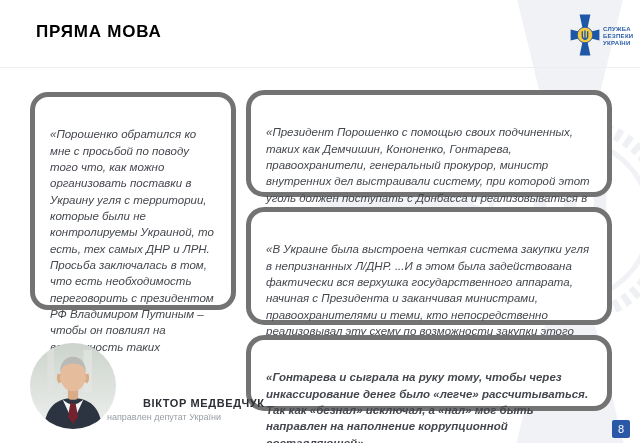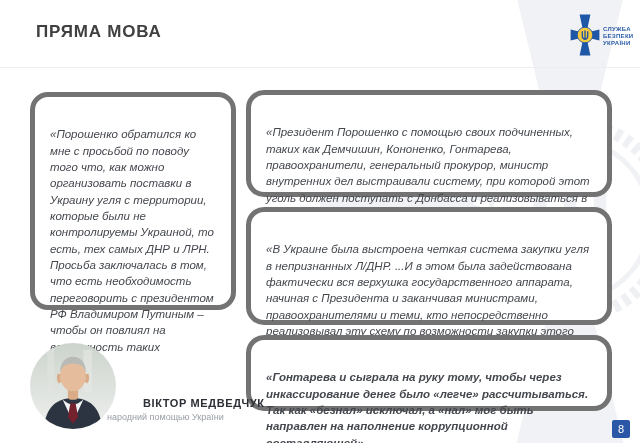--- a/index.html
+++ b/index.html
@@ -4,21 +4,21 @@
 <style>
   * { margin:0; padding:0; box-sizing:border-box; }
   html,body { background:#ffffff; }
   .page {
     position:relative; width:640px; height:443px; overflow:hidden;
     background:#ffffff; font-family:"Liberation Sans", sans-serif;
   }
   
   .header-divider { position:absolute; left:0; top:67px; width:640px; height:1px; background:#eceef2; }
   .title-accent { position:absolute; left:36px; top:22px; font-size:17px; font-weight:bold;
-    letter-spacing:0.8px; color:#404040; }
+    letter-spacing:0.8px; color:#000000; }
   .title-name { position:absolute; left:36px; top:43px; font-size:15px; font-weight:400;
     letter-spacing:1.2px; color:#3e434a; }
   
   .logo { position:absolute; left:570px; top:14px; width:64px; height:44px; }
   .logo .emblem { position:absolute; left:0; top:0; }
   .logo-text { position:absolute; left:33px; top:12px; font-size:6px; font-weight:bold;
     color:#2a5ba9; letter-spacing:0.3px; line-height:7px; }
   
   .watermark { position:absolute; left:320px; top:-30px; width:500px; height:500px; opacity:0.55; pointer-events:none; }
   
@@ -117,18 +117,18 @@
       <path d="M38,66 L50,92 L62,66 L56,70 L50,72 L44,70 Z" fill="#f2f3f4"></path>
       <path d="M47,70 h6 l3,16 -6,8 -6,-8 Z" fill="#73222e"></path>
       <rect x="44" y="52" width="12" height="14" rx="4" fill="#d9ab87"></rect>
       <ellipse cx="50" cy="38" rx="15" ry="18" fill="#e6bd9c"></ellipse>
       <path d="M35,34 C35,22 42,16 50,16 C58,16 65,22 65,34 C62,26 58,24 50,24 C42,24 38,26 35,34 Z" fill="#b9bab6"></path>
       <path d="M34,36 q-2,6 1,10 M66,36 q2,6 -1,10" stroke="#d9ab87" stroke-width="4" fill="none"></path>
     </svg>
   </div>
   <div class="speaker-meta">
     <div class="speaker-name">ВІКТОР МЕДВЕДЧУК</div>
-    <div class="speaker-role">народний помощью України</div>
+    <div class="speaker-role">направлен депутат України</div>
   </div>
 
   <div class="page-badge">8</div>
 
 </div>
 
 </body></html>

